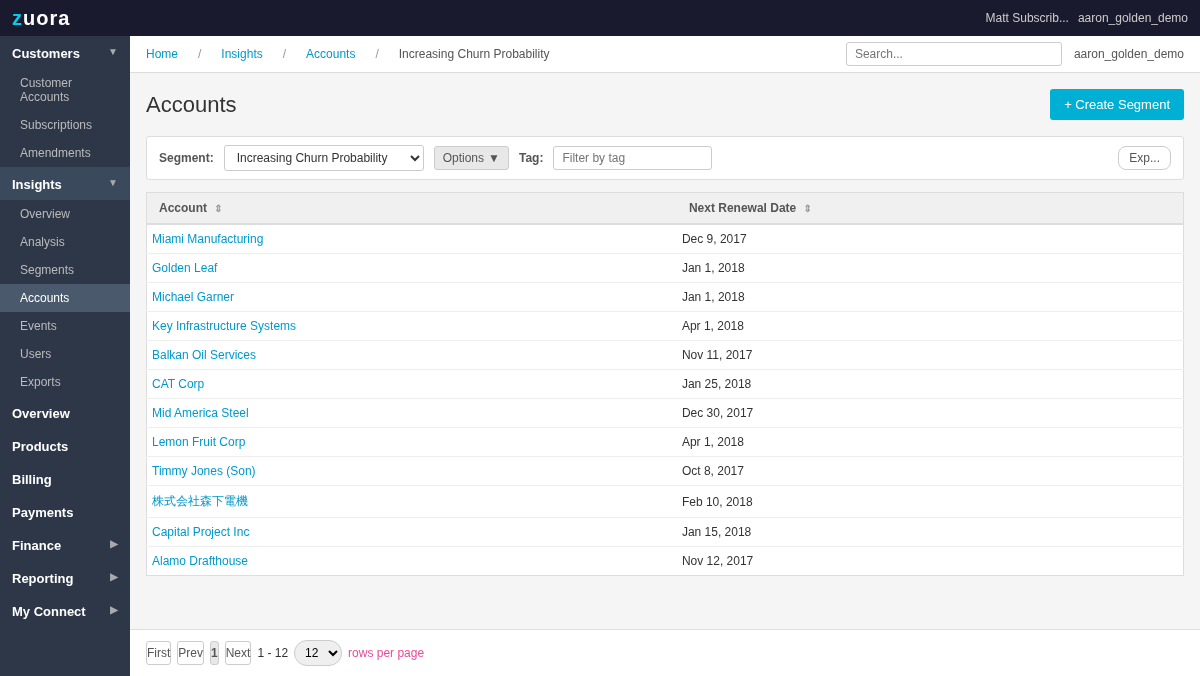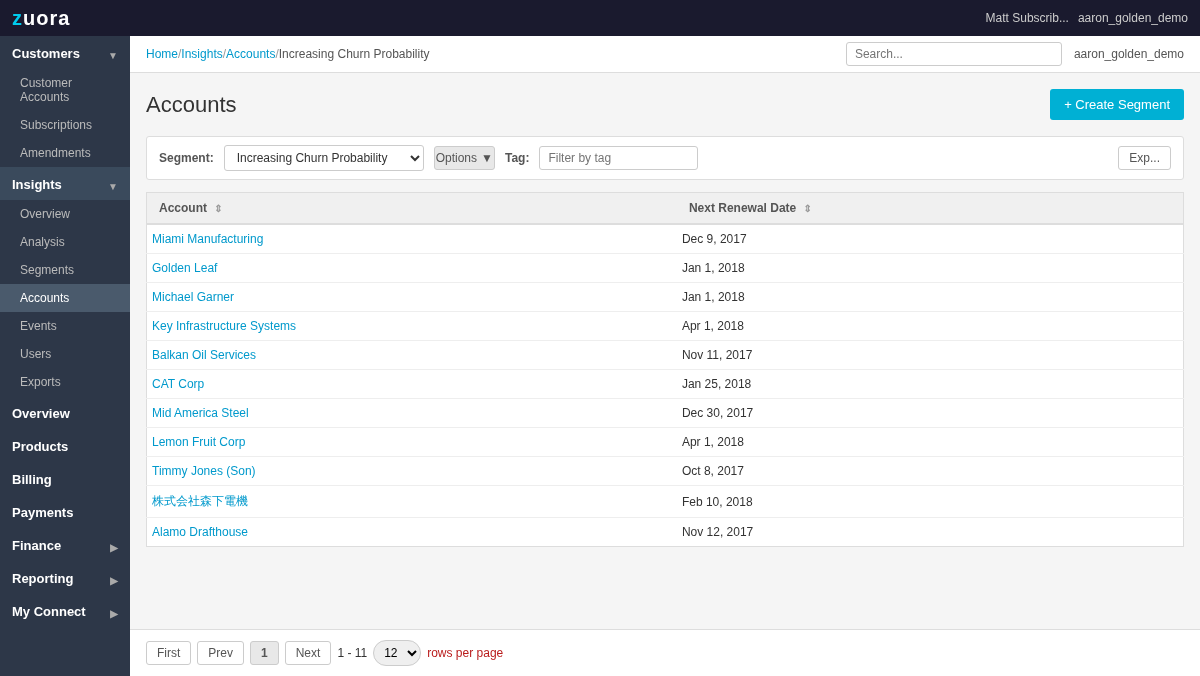--- a/index.html
+++ b/index.html
@@ -44,21 +44,21 @@
       width: 130px;
       background: #2d3748;
       color: #ccc;
       display: flex;
       flex-direction: column;
       flex-shrink: 0;
       overflow-y: auto;
     }
     .sidebar-section-header {
       display: flex;
-      align-items: flex-end;
+      align-items: flex-start;
       justify-content: space-between;
       padding: 10px 12px 8px;
       font-size: 13px;
       font-weight: bold;
       color: #fff;
       cursor: pointer;
     }
     .sidebar-section-header.active {
       background: #3a4a5c;
     }
@@ -79,21 +79,21 @@
 
     
     .breadcrumb-bar {
       background: #fff;
       border-bottom: 1px solid #ddd;
       padding: 8px 16px;
       font-size: 12px;
       color: #666;
       display: flex;
       align-items: center;
-      gap: 0;
+      gap: 20px;
       flex-shrink: 0;
     }
     .breadcrumb-bar a { color: #0099cc; text-decoration: none; }
     .breadcrumb-sep { color: #999; }
 
     
     .breadcrumb-area {
       display: flex;
       align-items: center;
       justify-content: space-between;
@@ -164,42 +164,42 @@
       padding: 4px 8px;
       font-size: 12px;
       background: white;
       color: #333;
       width: 200px;
     }
     .btn-options {
       background: white;
       border: 1px solid #ccc;
       border-radius: 3px;
-      padding: 4px 1px;
+      padding: 4px 8px;
       font-size: 12px;
       cursor: pointer;
       color: #555;
       display: flex;
       align-items: center;
       gap: 4px;
     }
     .btn-options.active { background: #e8e8e8; }
     .tag-input {
       border: 1px solid #ccc;
       border-radius: 3px;
       padding: 4px 8px;
       font-size: 12px;
       color: #999;
       width: 159px;
     }
     .btn-export {
       margin-left: auto;
       background: white;
       border: 1px solid #ccc;
-      border-radius: 3px;
+      border-radius: 8px;
       padding: 4px 10px;
       font-size: 12px;
       cursor: pointer;
       color: #555;
     }
 
     
     .data-table {
       width: 100%;
       border-collapse: collapse;
@@ -235,34 +235,34 @@
       gap: 6px;
       padding: 10px 16px;
       background: white;
       border-top: 1px solid #ddd;
       font-size: 12px;
       flex-shrink: 0;
     }
     .page-btn {
       border: 1px solid #ccc;
       background: white;
-      padding: 4px 10px;
+      padding: 4px 0;
       border-radius: 3px;
       cursor: pointer;
       font-size: 12px;
       color: #555;
     }
     .page-btn.active { background: #e8e8e8; font-weight: bold; }
     .rows-select {
       border: 1px solid #ccc;
       border-radius: 13px;
       padding: 4px 6px;
       font-size: 12px;
     }
-    .rows-label { color: #b91c1c; }
+    .rows-label { color: #ec4899; }
   </style>
 </head>
 <body>
 
 <div class="top-bar">
   <div class="top-bar-logo">
     <span style="color:#00ccee;">z</span>uora
   </div>
   <div class="top-bar-right">
     <span class="top-bar-user">Matt Subscrib...</span>
@@ -433,33 +433,37 @@
     </tr>
             <tr>
       <td><a class="account-link">Timmy Jones (Son)</a></td>
       <td>Oct 8, 2017</td>
     </tr>
             <tr>
       <td><a class="account-link">株式会社森下電機</a></td>
       <td>Feb 10, 2018</td>
     </tr>
             <tr>
+      <td><a class="account-link">Capital Project Inc</a></td>
+      <td>Jan 15, 2018</td>
+    </tr>
+            <tr>
       <td><a class="account-link">Alamo Drafthouse</a></td>
       <td>Nov 12, 2017</td>
     </tr>
           </tbody>
       </table>
     </div>
 
     <div class="pagination-bar">
       <button class="page-btn">First</button>
       <button class="page-btn">Prev</button>
       <button class="page-btn active">1</button>
       <button class="page-btn">Next</button>
-      <span>1 - 11</span>
+      <span>1 - 12</span>
       <select class="rows-select">
         <option>12</option>
         <option>25</option>
         <option>50</option>
       </select>
       <span class="rows-label">rows per page</span>
     </div>
   </div>
 </div>
 

